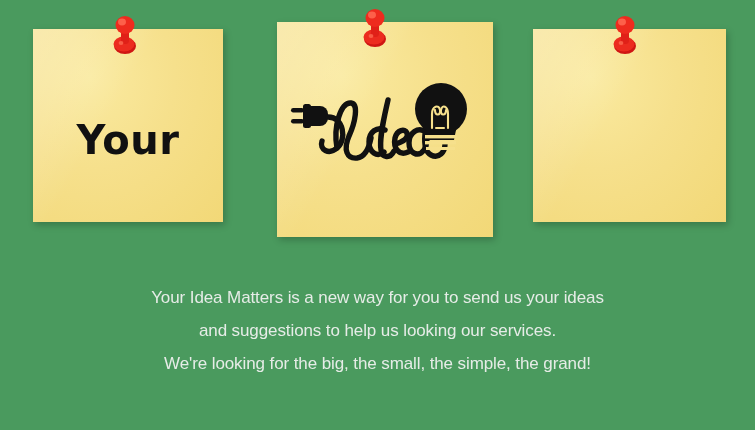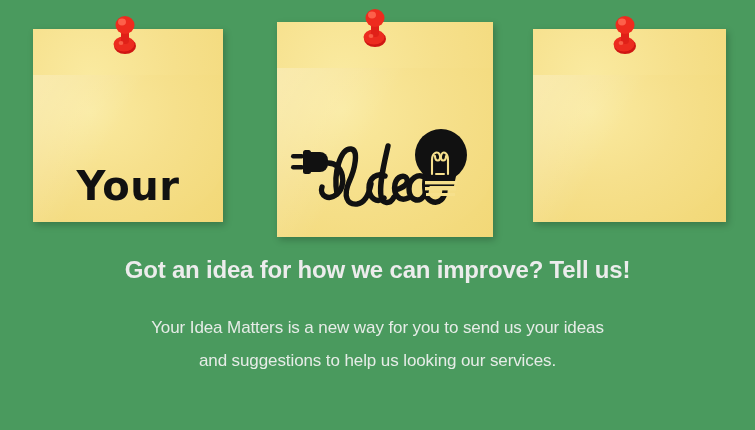--- a/index.html
+++ b/index.html
@@ -34,21 +34,20 @@
       radial-gradient(ellipse at 30% 25%, #faeaa0 0%, #f6e08c 45%, #f2d877 100%);
     box-shadow: 2px 3px 7px rgba(0,0,0,0.22);
   }
   
   .note-body {
     position: absolute;
     inset: 0;
     background: inherit;
     border-bottom-right-radius: 46% 40%;
     overflow: hidden;
-    margin-top: 46px;
   }
   .note .sheen {
     position: absolute;
     left: 0; top: 0; right: 0; bottom: 0;
     background: linear-gradient(120deg, rgba(255,255,255,0.28) 0%, rgba(255,255,255,0) 42%);
     pointer-events: none;
   }
 
   .note-1 { left: 33px;  top: 29px;  width: 190px; height: 193px; }
   .note-2 { left: 277px; top: 22px;  width: 216px; height: 215px; }
@@ -198,20 +197,20 @@
       <ellipse cx="16" cy="31" rx="10.5" ry="7.5" fill="#ec2b1f"></ellipse>
       <rect x="13" y="15" width="8" height="16" rx="3.4" fill="#e02018"></rect>
       <ellipse cx="17" cy="12" rx="9.5" ry="9" fill="#ee2b1e"></ellipse>
       <ellipse cx="14" cy="9" rx="4" ry="3.4" fill="#ff6a52" opacity="0.85"></ellipse>
       <ellipse cx="13" cy="30" rx="2.4" ry="2" fill="#ff7257" opacity="0.7"></ellipse>
     </svg>
 
   </div>
 
   <div class="copy">
-    <p class="headline">Got an idea for how we can improve? Tell us!</p>
     <p class="body-copy">
       <span class="body-line">Your Idea Matters is a new way for you to send us your ideas</span>
       <span class="body-line">and suggestions to help us looking our services.</span>
+      <span class="body-line">We're looking for the big, the small, the simple, the grand!</span>
     </p>
   </div>
 
 </div>
 
 </body></html>

